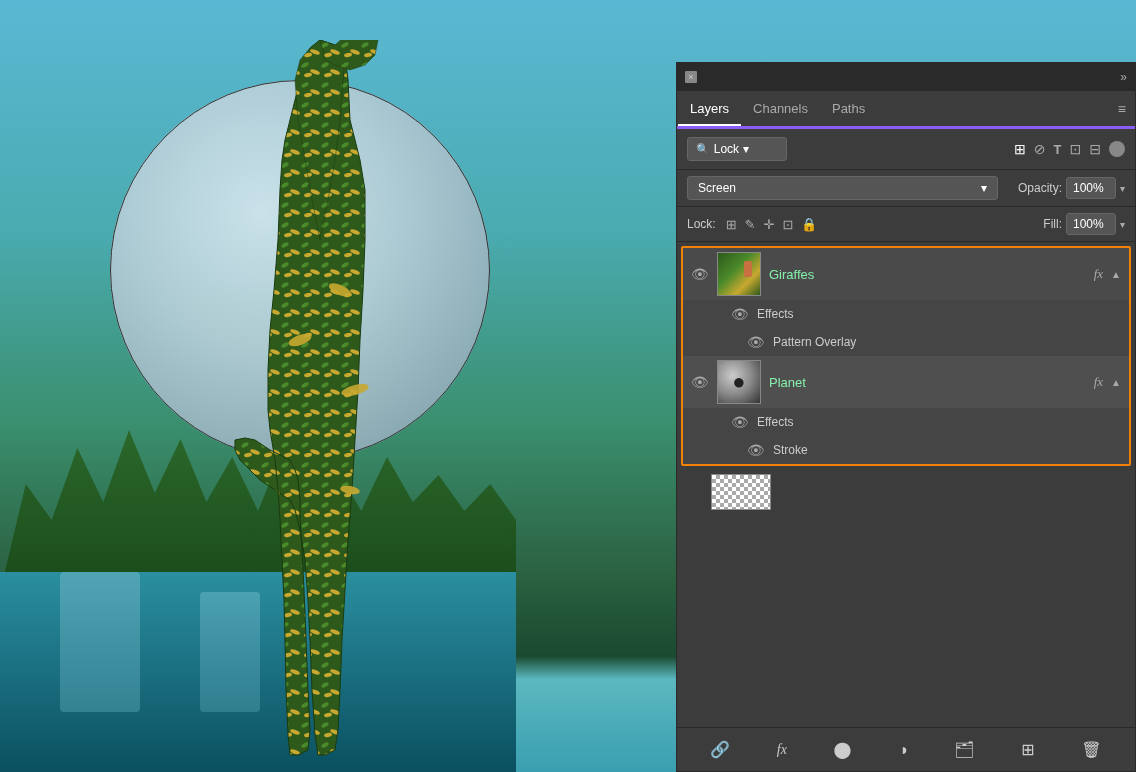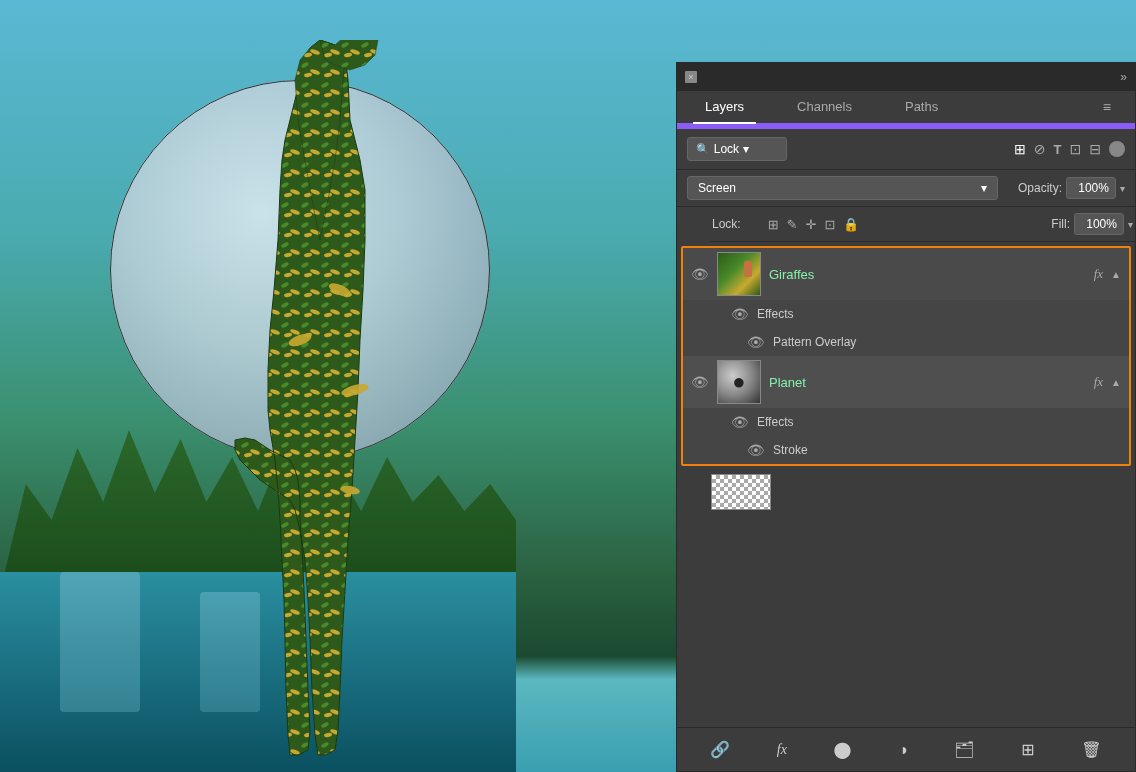--- a/index.html
+++ b/index.html
@@ -126,24 +126,23 @@
       color: #aaa;
       font-size: 12px;
       cursor: pointer;
     }
 
     
     .panel-tabs {
       display: flex;
       align-items: center;
       background: #3c3c3c;
-      border-bottom: 6px solid #8b5cf6;
-      padding: 0 16px;
+      border-bottom: 3px solid #8b5cf6;
+      padding: 0 1px;
       height: 38px;
-      gap: 29px;
     }
 
     .tab {
       padding: 8px 12px;
       font-size: 13px;
       color: #aaa;
       cursor: pointer;
       border-bottom: 2px solid transparent;
       margin-bottom: -1px;
     }
@@ -240,37 +239,35 @@
     }
 
     .opacity-input {
       background: #555;
       border: 1px solid #666;
       border-radius: 3px;
       color: #fff;
       font-size: 12px;
       width: 50px;
       padding: 3px 6px;
-      text-align: right;
     }
 
     .opacity-chevron {
       color: #aaa;
       font-size: 10px;
       cursor: pointer;
     }
 
     
     .lock-row {
       display: flex;
       align-items: center;
-      padding: 6px 2px;
-      gap: 27px;
+      padding: 6px 10px;
+      gap: 10px;
       border-bottom: 1px solid #2a2a2a;
-      margin-left: 33px;
     }
 
     .lock-label {
       color: #ccc;
       font-size: 12px;
     }
 
     .lock-icons {
       display: flex;
       gap: 8px;

